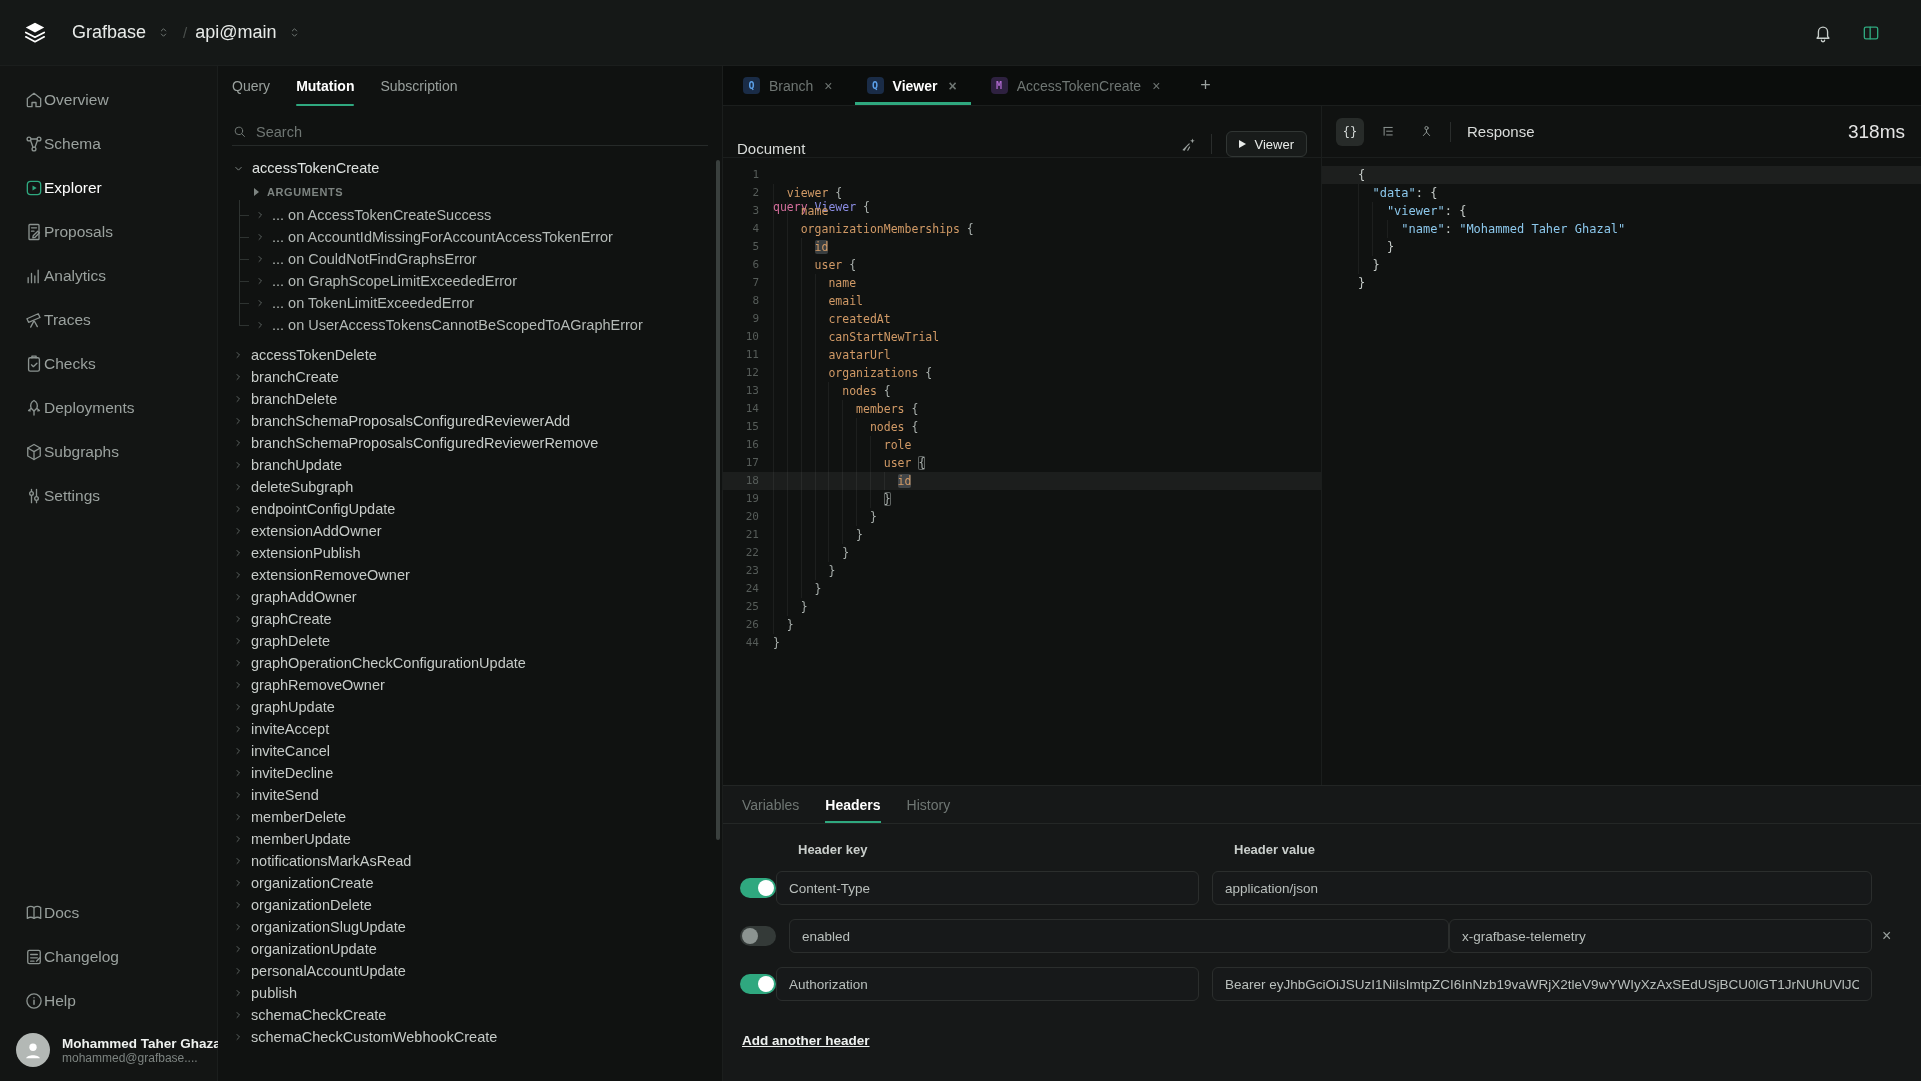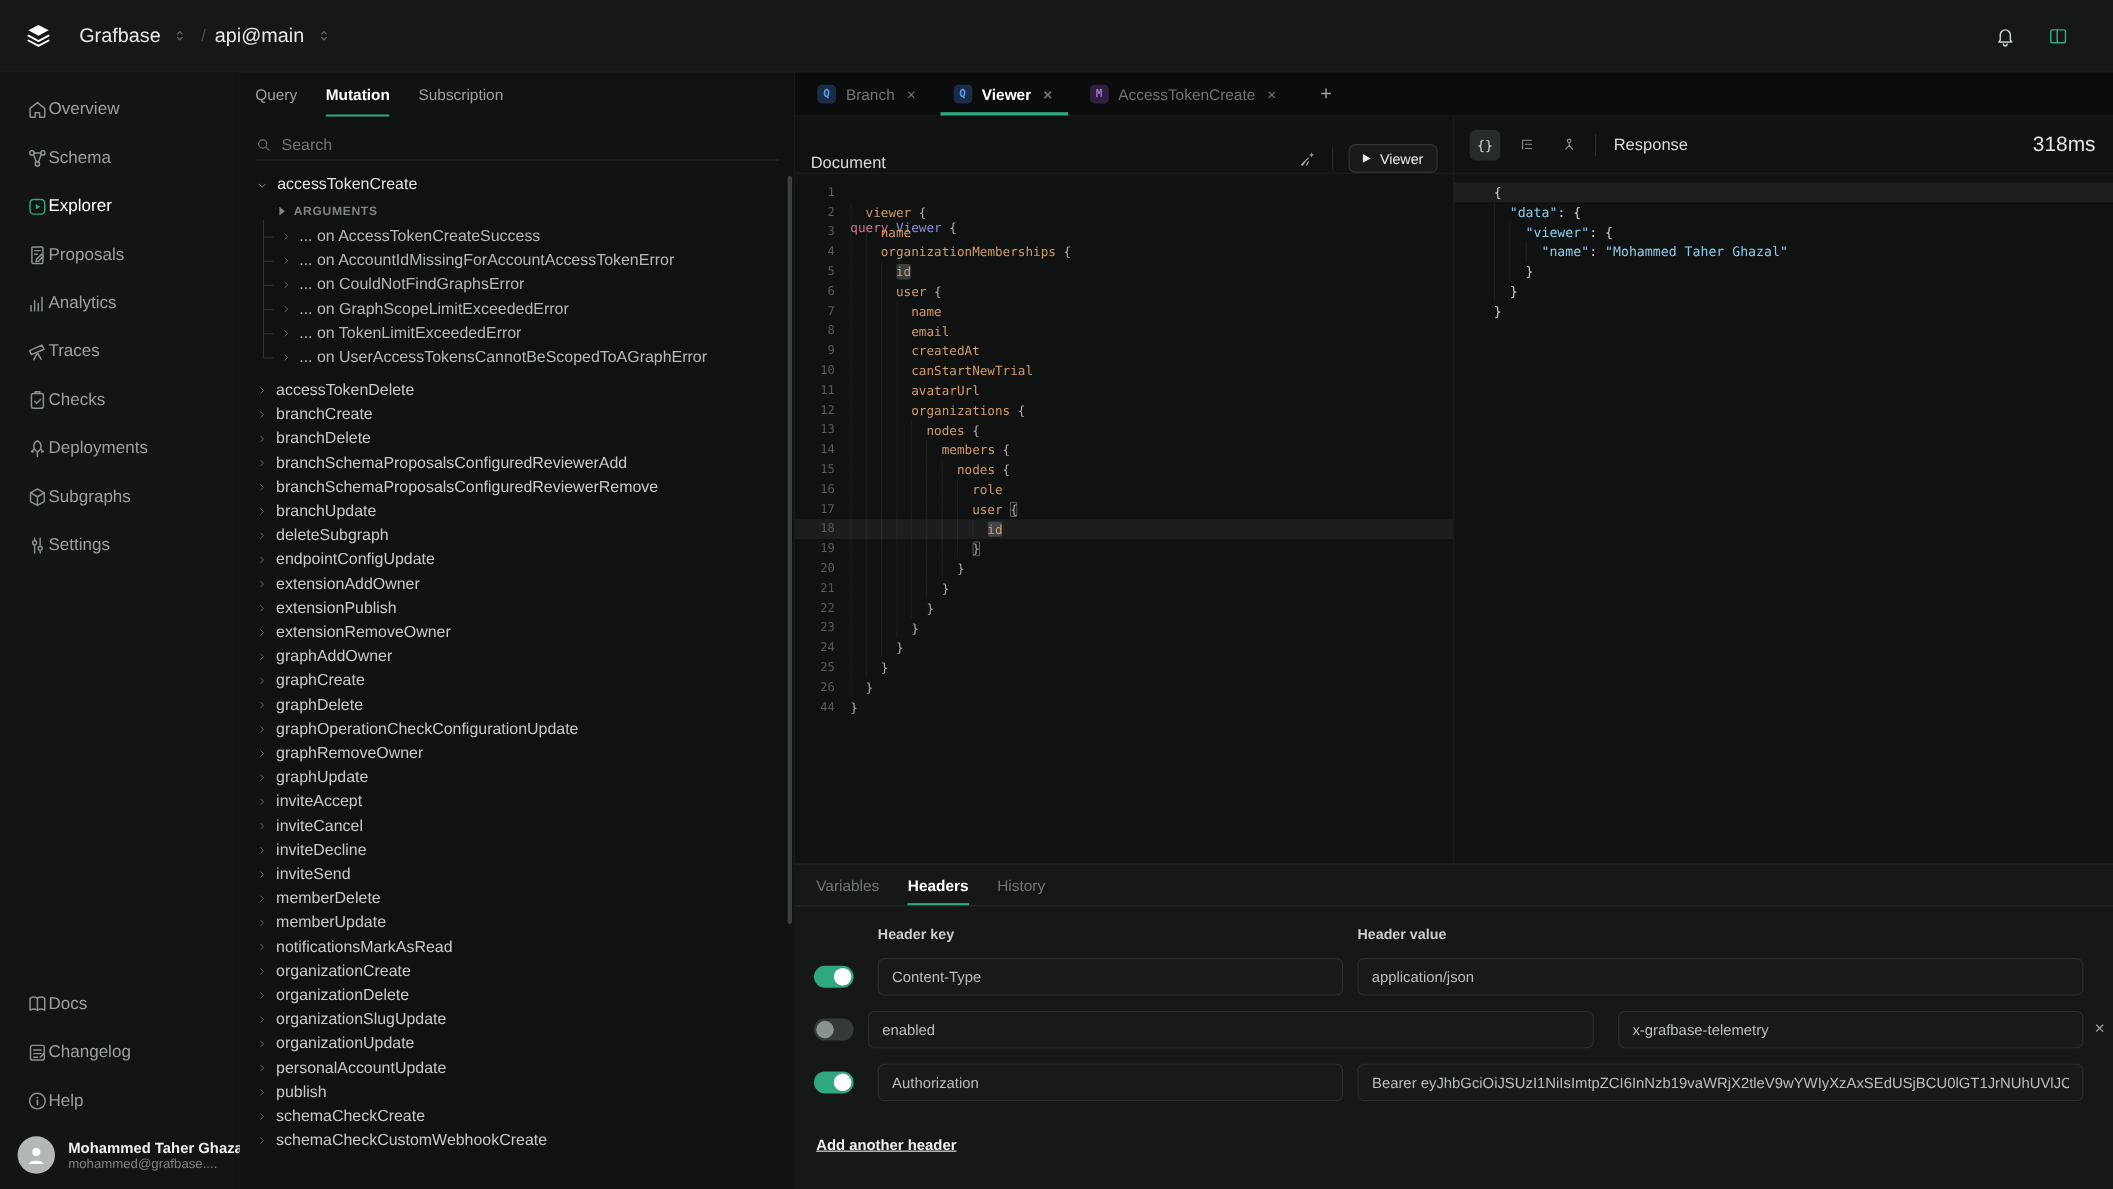--- a/index.html
+++ b/index.html
@@ -132,21 +132,21 @@
   .bp-labels{display:flex;margin:18px 0 0 17px;font-size:13px;color:#c9cecb;font-weight:600}
   .bp-label-key{margin-left:58px;width:423px}
   .bp-label-value{margin-left:13px}
   .hrow{display:flex;align-items:center;margin:14px 0 0 17px}
   .toggle{width:36px;height:20px;border-radius:10px;background:#343a38;position:relative;cursor:pointer;flex:none}
   .toggle .knob{position:absolute;top:2px;left:2px;width:16px;height:16px;border-radius:50%;background:#8b9390;transition:none}
   .toggle.on{background:var(--green)}
   .toggle.on .knob{left:18px;background:#fff}
   .hinput{height:34px;background:var(--input-bg);border:1px solid var(--input-border);border-radius:6px;
     color:#b9bfbc;font-size:13.5px;font-family:inherit;padding:0 12px;outline:none}
-  .hkey{width:423px;margin-left:22px}
+  .hkey{width:423px;}
   .hval{width:660px;margin-left:13px;white-space:nowrap;overflow:hidden}
   .hremove{margin-left:10px;background:none;border:none;color:#9aa19e;font-size:16px;cursor:pointer;font-family:inherit}
   .add-header{display:inline-block;margin:32px 0 0 19px;font-size:13.5px;font-weight:700;color:#eef1ef;
     text-decoration:underline;cursor:pointer}
 </style>
 </head>
 <body>
 
 <div class="app">
 

